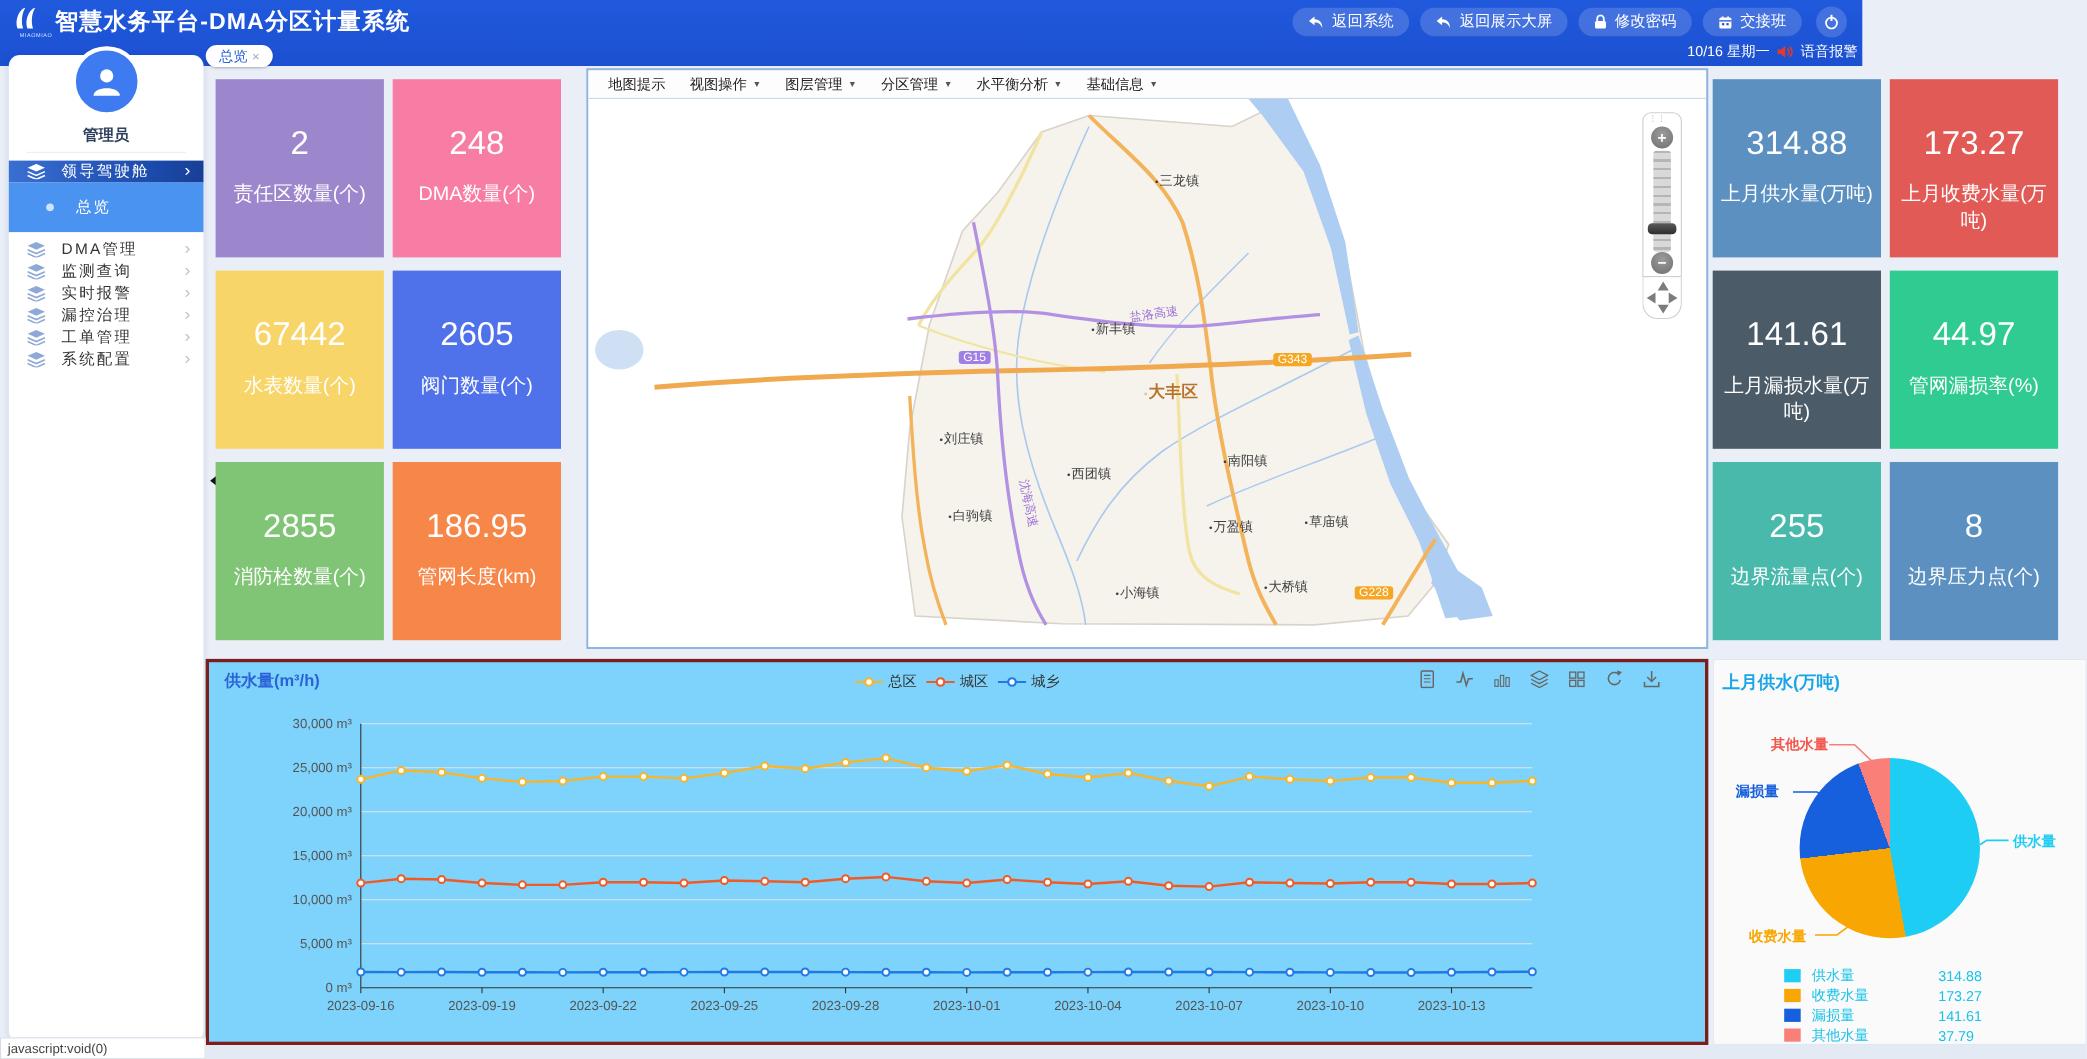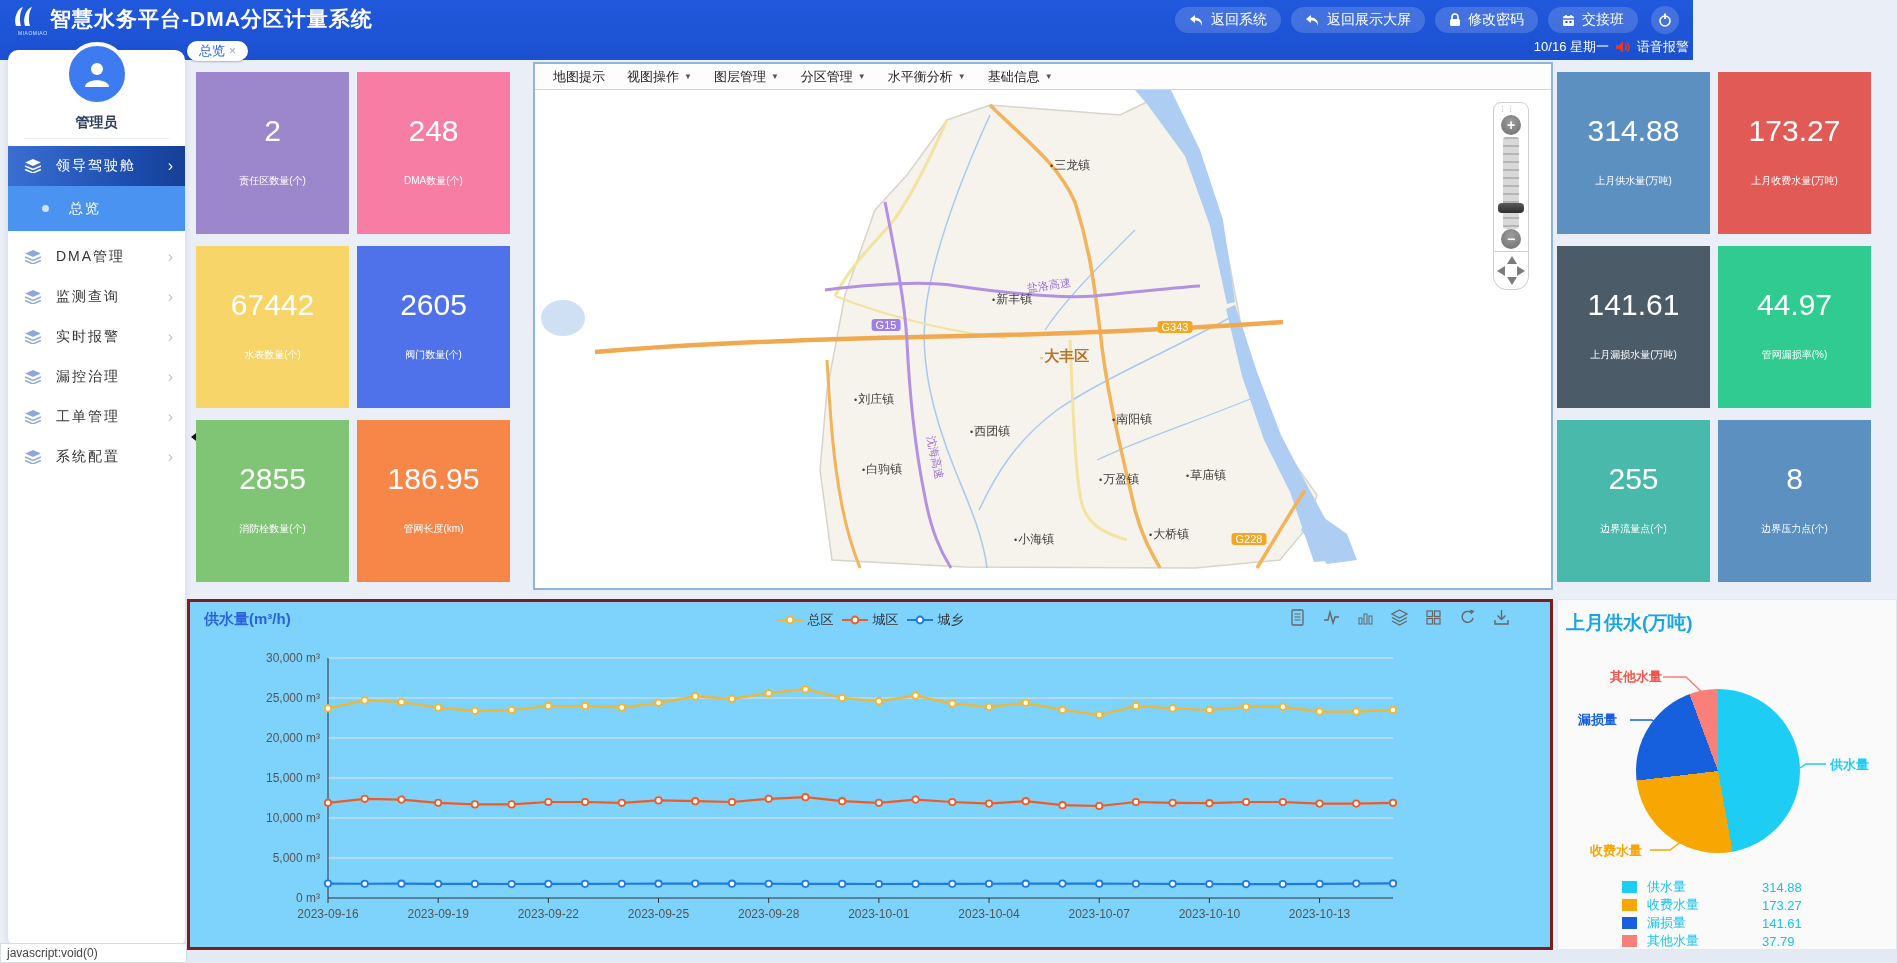--- a/index.html
+++ b/index.html
@@ -28,38 +28,38 @@
   .tab-pill .x { color:#9aa7bd; font-size:12px; }
 
   
   .sidebar { position:absolute; left:8px; top:50px; width:177px; height:897px; background:#fff;
              border-radius:10px; box-shadow:0 2px 6px rgba(30,60,120,.12); }
   .avatar { position:absolute; left:50%; transform:translateX(-50%); top:-8px; width:64px; height:64px;
             border-radius:50%; background:#3f7bf0; border:4px solid #fff; display:flex; align-items:center; justify-content:center; }
   .user-name { position:absolute; left:0; right:0; top:64px; text-align:center; font-size:14px; font-weight:bold; color:#2f3f5e; }
   .user-div { position:absolute; left:16px; right:16px; top:88px; border-bottom:1px solid #e8edf4; }
   .menu { position:absolute; left:0; right:0; top:96px; }
-  .m-item { height:40px; display:flex; align-items:center; padding:0 10px 0 16px; cursor:pointer;
+  .m-item { height:20px; display:flex; align-items:center; padding:0 10px 0 16px; cursor:pointer;
             font-size:14px; color:#333; letter-spacing:2px; }
   .m-item .lyr { width:18px; height:14px; margin-right:14px; flex:none; }
   .m-item .lbl { flex:1; }
   .m-item .chev { color:#b9c4d6; font-size:16px; }
   .m-item.active { background:linear-gradient(90deg,#3a6fd2 0%,#1c4cae 70%,#173f96 100%); color:#fff; border-radius:0; }
   .m-item.active .chev { color:#fff; }
   .m-sub { height:45px; background:#4b93f0; color:#fff; display:flex; align-items:center;
            padding-left:34px; font-size:14px; letter-spacing:2px; cursor:pointer; }
   .m-sub .dot { width:7px; height:7px; border-radius:50%; background:#cfe2ff; margin-right:20px; }
   .m-gap { height:6px; }
   .collapse-arrow { position:absolute; left:183px; top:380px; width:0; height:0;
                     border-top:7px solid transparent; border-bottom:7px solid transparent; border-right:9px solid #111; cursor:pointer; }
 
   
   .card { position:absolute; width:153px; height:162px; color:#fff; text-align:center; cursor:pointer; }
   .card .v { margin-top:42px; font-size:30px; }
-  .card .l { margin-top:26px; font-size:10px; }
+  .card .l { margin-top:16px; font-size:18px; }
 
   
   .map-panel { position:absolute; left:533px; top:62px; width:1020px; height:528px; background:#fff;
                border:2px solid #8fb4dd; }
   .map-toolbar { position:absolute; left:0; top:0; right:0; height:26px; border-bottom:1px solid #c9d6e8;
                  display:flex; align-items:center; gap:22px; padding-left:18px; background:#fdfdfd; }
   .mt-item { font-size:13px; color:#222; display:flex; align-items:center; gap:5px; cursor:pointer; }
   .mt-item .dd { font-size:8px; color:#555; }
   .map-canvas { position:absolute; left:0; top:26px; width:1016px; height:498px; background:#fff; overflow:hidden; }
   .town { position:absolute; font-size:12px; color:#404040; white-space:nowrap; transform:translate(0,-50%); }
@@ -92,21 +92,21 @@
   .cp-title { position:absolute; left:14px; top:8px; font-size:15px; font-weight:bold; color:#2b62d9; }
   .cp-legend { position:absolute; left:0; right:0; top:9px; display:flex; justify-content:center; gap:8px; }
   .lg-item { display:flex; align-items:center; gap:5px; font-size:13px; color:#333; cursor:pointer; }
   .toolbox { position:absolute; right:40px; top:7px; display:flex; gap:17px; }
   .tb-icon { width:17px; height:17px; cursor:pointer; }
   .chart-svg { position:absolute; left:0; top:34px; }
 
   
   .pie-panel { position:absolute; left:1557px; top:599px; width:340px; height:351px; background:#fafafa;
                border:1px solid #e2e8f2; }
-  .pp-title { position:absolute; left:8px; top:10px; font-size:19px; font-weight:bold; color:#18a5e6; }
+  .pp-title { position:absolute; left:8px; top:10px; font-size:16px; font-weight:bold; color:#18a5e6; }
   .pie { position:absolute; left:78px; top:89px; width:164px; height:164px; border-radius:50%; }
   .callout { position:absolute; font-size:13px; font-weight:bold; white-space:nowrap; }
   .pie-lines { position:absolute; left:0; top:0; pointer-events:none; }
   .pie-legend { position:absolute; left:64px; top:278px; }
   .pl-row { display:flex; align-items:center; height:18px; }
   .pl-chip { width:15px; height:12px; margin-right:10px; }
   .pl-name { width:115px; font-size:13px; color:#19c3ea; }
   .pl-val { font-size:13px; color:#19c3ea; }
 
   

